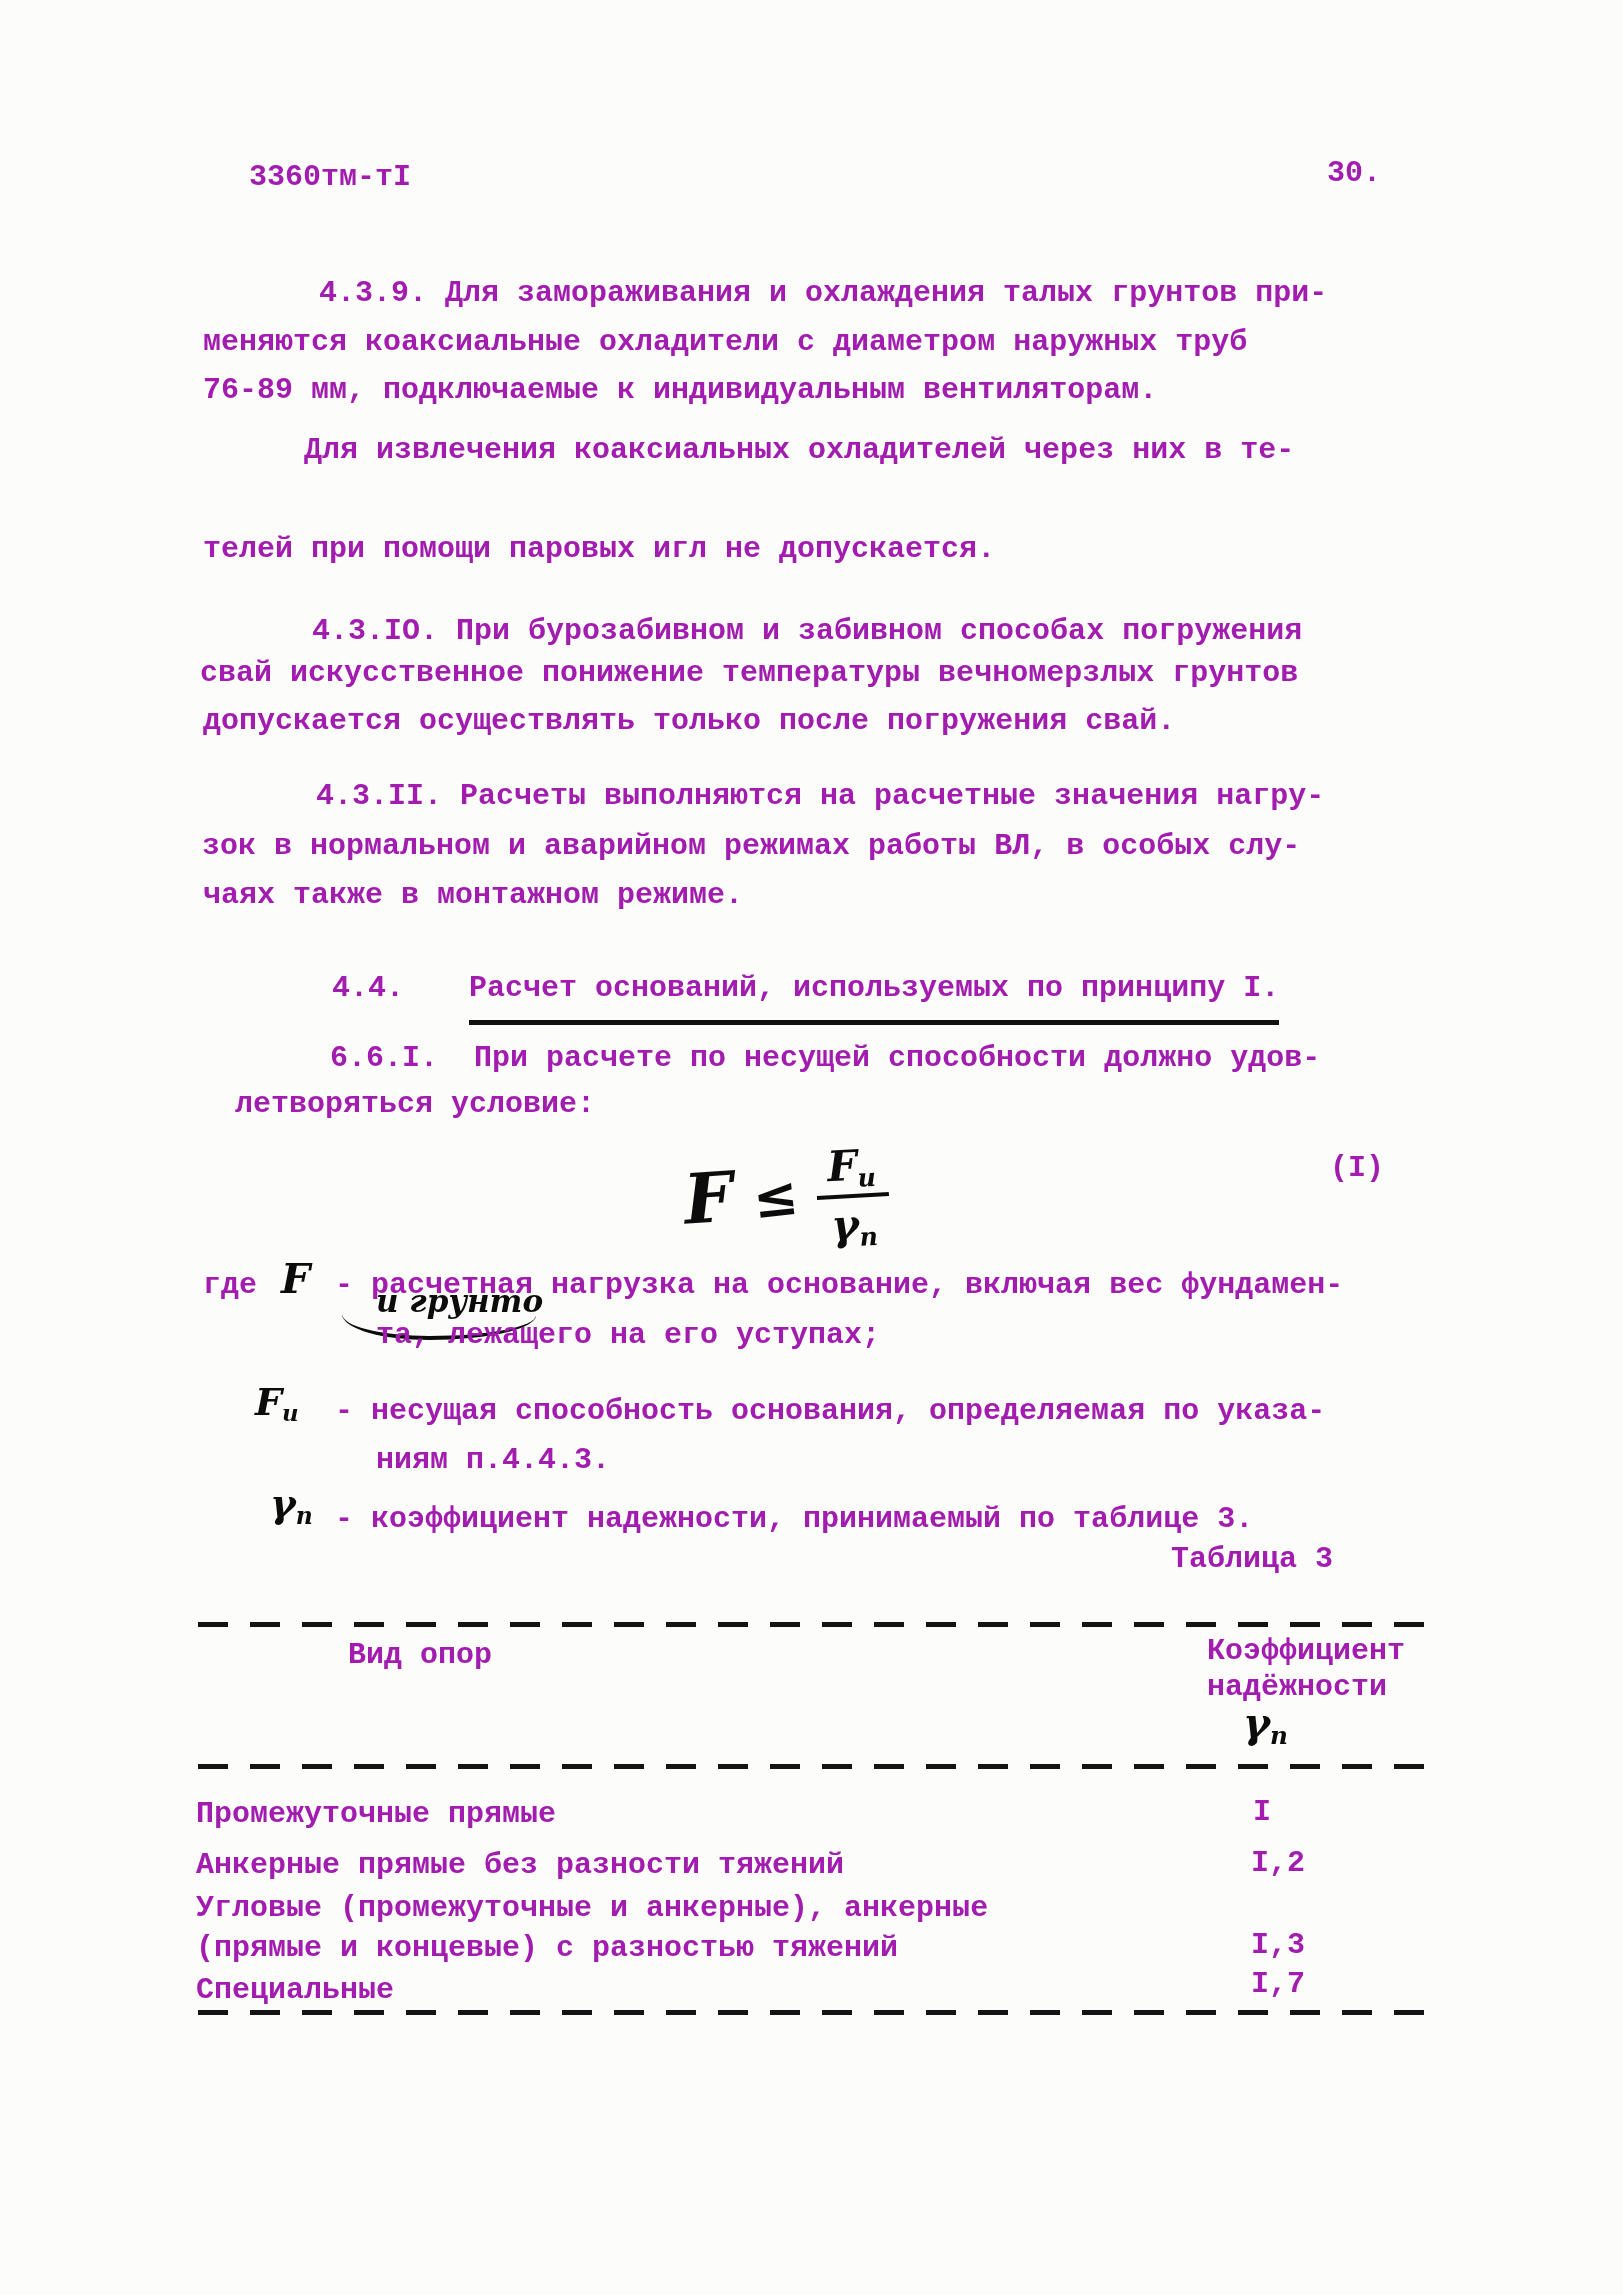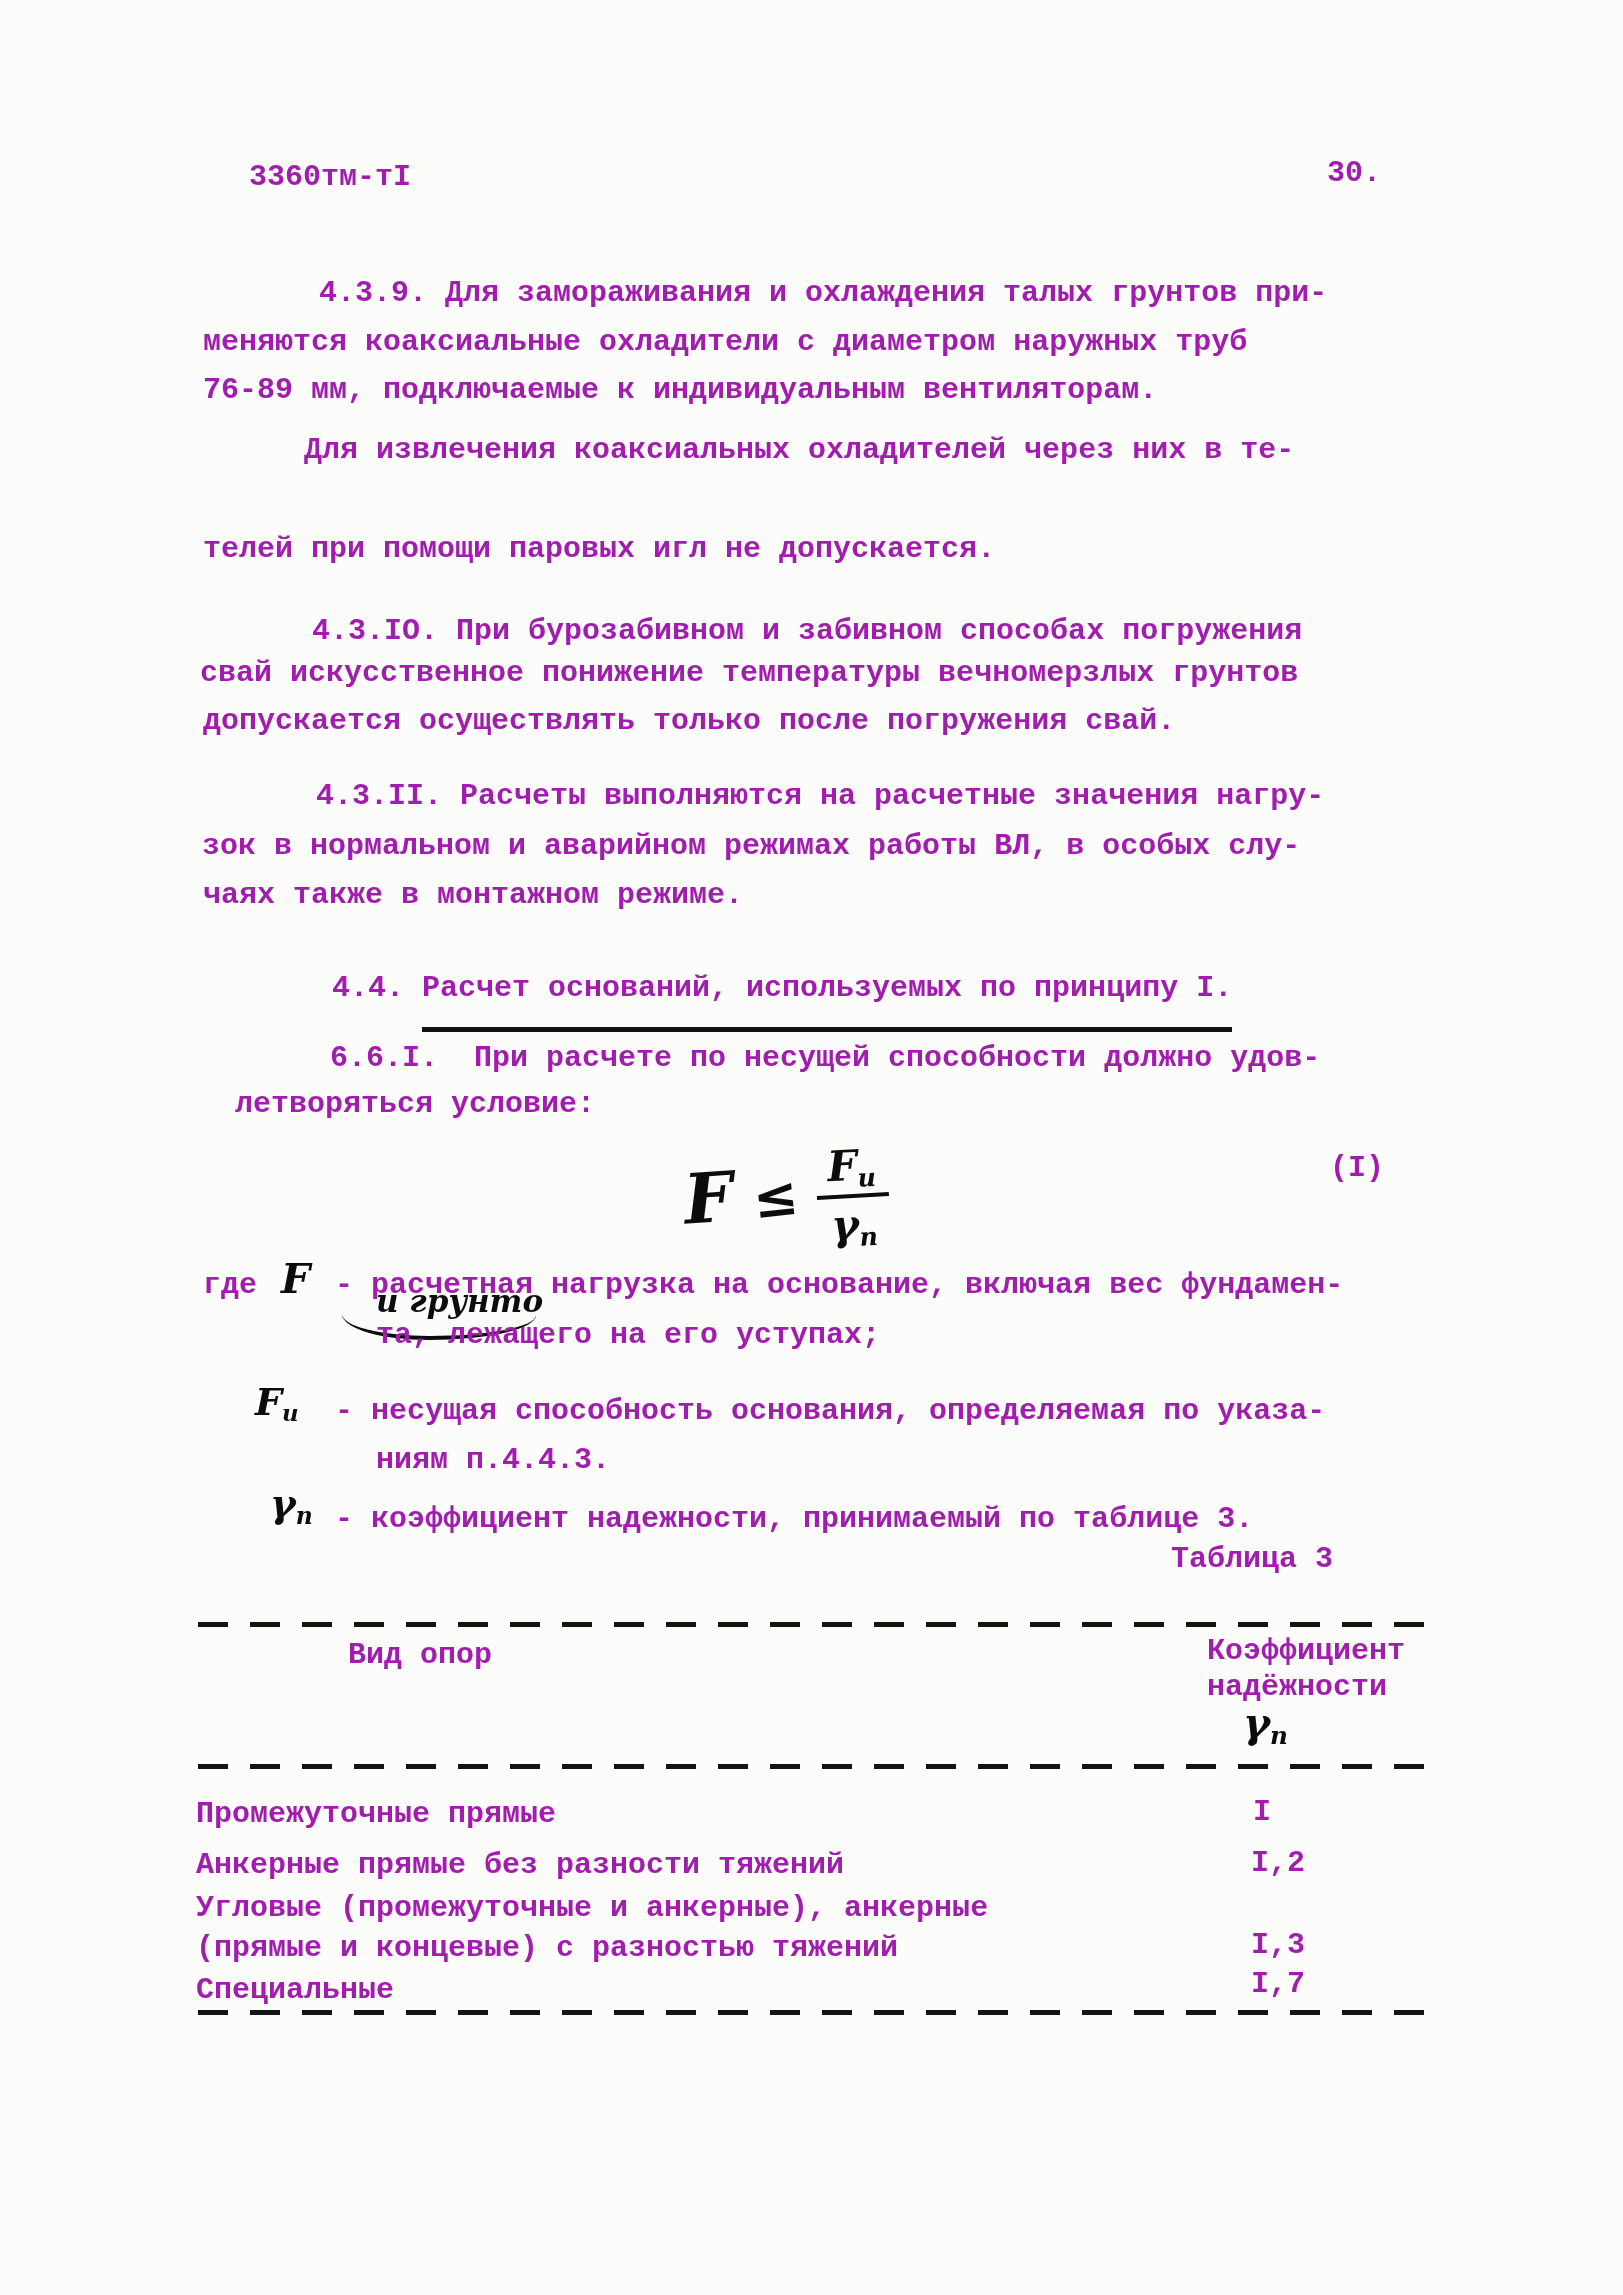--- a/index.html
+++ b/index.html
@@ -26,21 +26,22 @@
     position:absolute;
     font-family:"DejaVu Serif",serif;
     font-style:italic;
     font-weight:700;
     color:#0c0c0c;
     white-space:pre;
   }
   .sub{font-size:0.60em;vertical-align:-0.28em;}
   .underline-title{
     border-bottom:5.2px solid #121212;
-    padding-bottom:22px;
+    padding-bottom:15px;
+    margin-left:47px;
   }
   .dash{
     position:absolute;
     left:198px;width:1247px;height:4.6px;
     background:repeating-linear-gradient(90deg,#141414 0 30px,transparent 30px 52px);
   }
   .formula{
     position:absolute;left:684px;top:1144px;
     display:flex;align-items:center;gap:19.6px;
     font-family:"DejaVu Serif",serif;font-style:italic;font-weight:700;color:#0c0c0c;

